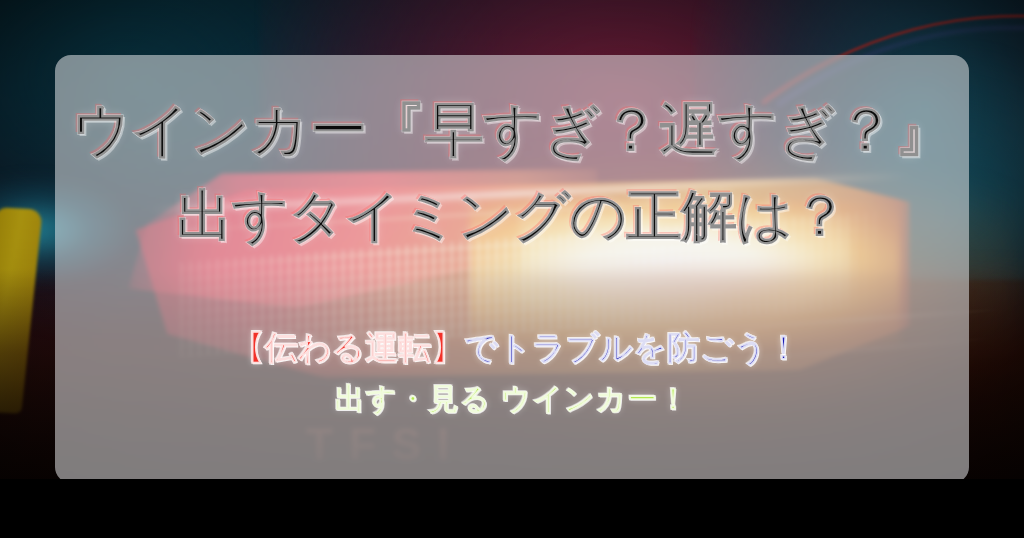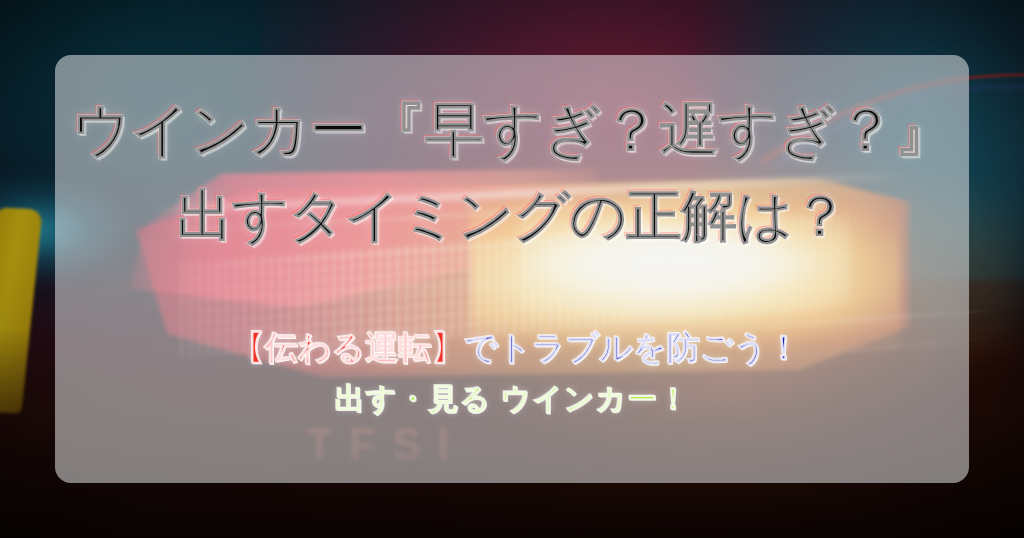--- a/index.html
+++ b/index.html
@@ -8,21 +8,21 @@
     padding: 0;
     background: #000;
   }
   body {
     font-family: "Liberation Sans", "DejaVu Sans", sans-serif;
   }
 
   #stage {
     position: relative;
     width: 1024px;
-    height: 538px;
+    height: 479px;
     overflow: hidden;
     background: #0a0608;
   }
 
   
   .photo {
     position: absolute;
     inset: 0;
     overflow: hidden;
   }

